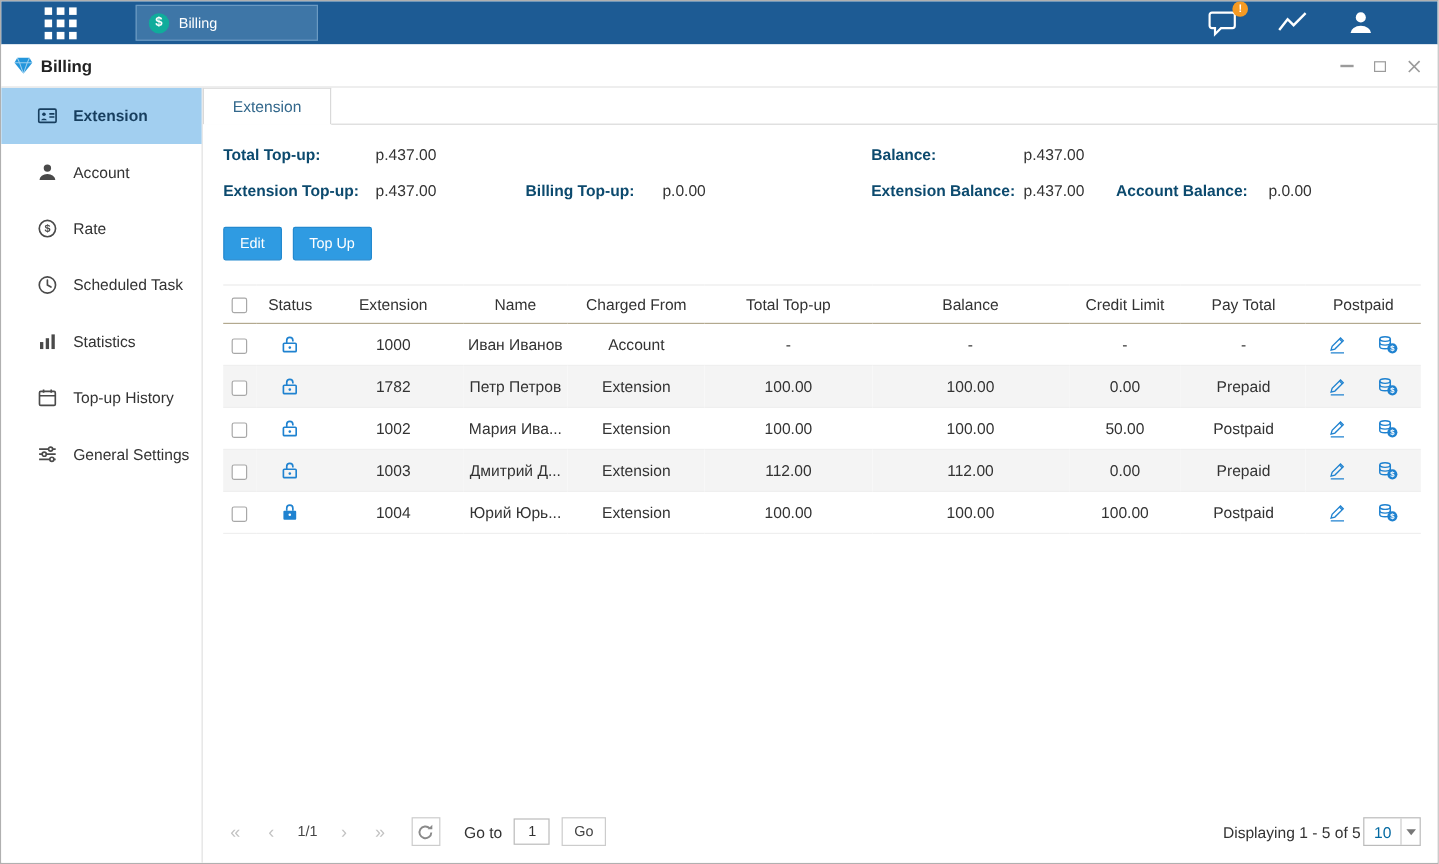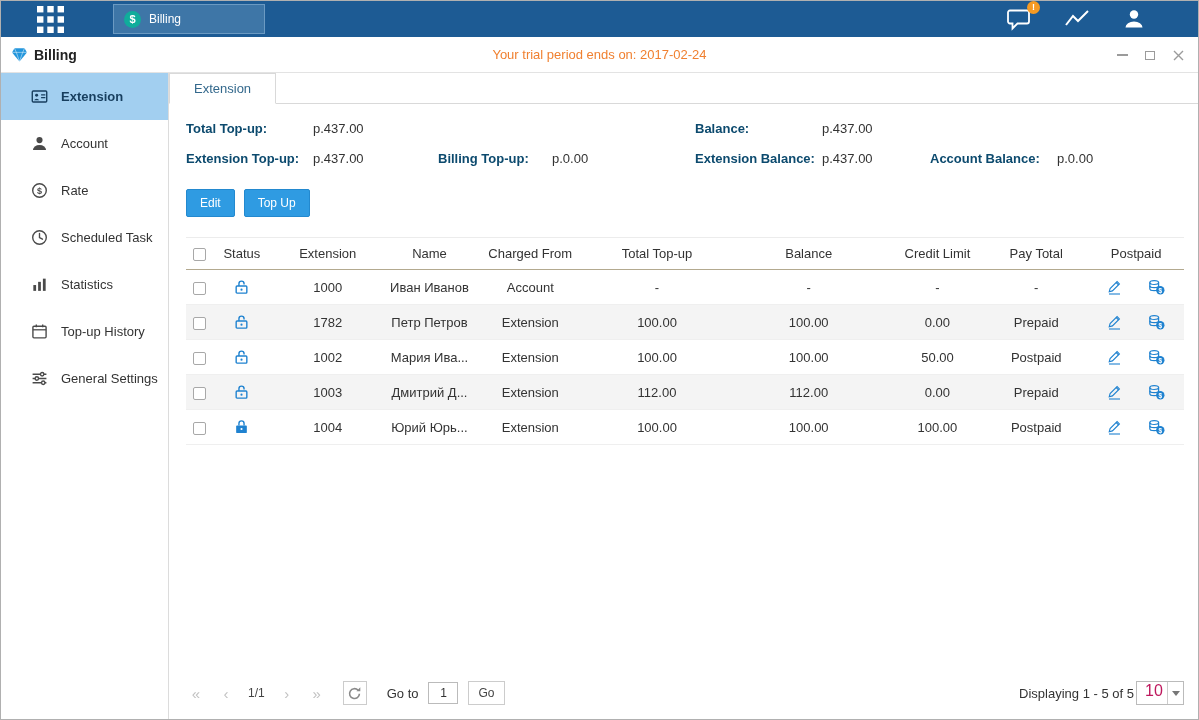--- a/index.html
+++ b/index.html
@@ -50,21 +50,21 @@
                    align-items:center; font-size:13px; color:#33688c; cursor:pointer; }
 
   .panel { flex:1; display:flex; flex-direction:column; padding:0 14px 0 17px; min-height:0; }
 
   
   .summary { display:grid; grid-template-columns:252px 257px 235px 1fr; row-gap:15px;
              margin-top:17px; font-size:13px; color:#333; }
   .pair { display:flex; }
   .pair .lbl { font-weight:bold; color:#0c4a6e; min-width:127px; }
   .pair.w114 .lbl { min-width:114px; }
-  .c1 { grid-column:1; } .c2 { grid-column:2; } .c3 { grid-column:3; } .c4 { grid-column:4; }
+  .c1 { grid-column:1; } .c2 { grid-column:2; } .c3 { grid-column:3;margin-left:31px; } .c4 { grid-column:4; }
 
   
   .actions { margin-top:23px; display:flex; gap:9px; }
   .btn-blue { background:#2f9be2; border:1px solid #2389cf; color:#fff; font-size:12px;
               padding:6px 13px; border-radius:2px; cursor:pointer; font-family:inherit; }
 
   
   table.grid { margin-top:20px; width:100%; border-collapse:collapse; table-layout:fixed;
                font-size:13px; color:#333; }
   table.grid thead th { height:32px; font-weight:normal; color:#333; text-align:center;
@@ -86,21 +86,21 @@
   .pg-btn { width:24px; height:24px; border:1px solid #ccc; background:#fff; display:flex;
             align-items:center; justify-content:center; cursor:pointer; margin-left:6px; }
   .goto-label { margin-left:10px; color:#333; }
   .goto-input { width:30px; height:22px; border:1px solid #bbb; text-align:center; font-size:12px;
                 font-family:inherit; color:#333; }
   .go-btn { height:24px; padding:0 9px; border:1px solid #ccc; background:#fff; font-size:12px;
             color:#444; cursor:pointer; font-family:inherit; }
   .pg-right { margin-left:auto; display:flex; align-items:center; gap:2px; }
   .displaying { color:#333; font-size:13px; }
   .pagesize-select { width:48px; height:24px; border:1px solid #bbb; background:#fff; position:relative;
-                     display:flex; align-items:flex-start; padding-left:8px; font-size:16px; color:#be185d; cursor:pointer; }
+                     display:flex; align-items:center; padding-left:8px; font-size:13px; color:#0369a1; cursor:pointer; }
   .caret-box { position:absolute; right:0; top:0; width:16px; height:100%; border-left:1px solid #ccc;
                display:flex; align-items:center; justify-content:center; }
   .caret { width:0; height:0; border-left:4px solid transparent; border-right:4px solid transparent;
            border-top:5px solid #777; }
 </style>
 </head>
 <body>
 
 <div class="window">
 
@@ -146,21 +146,20 @@
   </div>
 
   <div class="titlebar">
     <span class="app-icon">
       <svg width="17" height="17" viewBox="0 0 16 16">
         <polygon points="3.2,2 12.8,2 15,6 8,14.5 1,6" fill="#2396dc"></polygon>
         <path d="M1 6h14M8 14.5 5 6M8 14.5 11 6M3.2 2 5 6M12.8 2 11 6" stroke="rgba(255,255,255,0.55)" stroke-width="0.8" fill="none"></path>
       </svg>
     </span>
     <span class="app-title">Billing</span>
-    <span class="trial">Your trial period ends on: 2017-02-24</span>
     <div class="win-controls">
       <span class="win-btn">
           <span class="win-min-glyph"></span>
         </span>
       <span class="win-btn">
           <span class="win-max-glyph"></span>
         </span>
       <span class="win-btn">
         <svg width="11" height="11" viewBox="0 0 11 11">
             <path d="M1 1l9 9M10 1l-9 9" stroke="#9b9b9b" stroke-width="1.4"></path>

